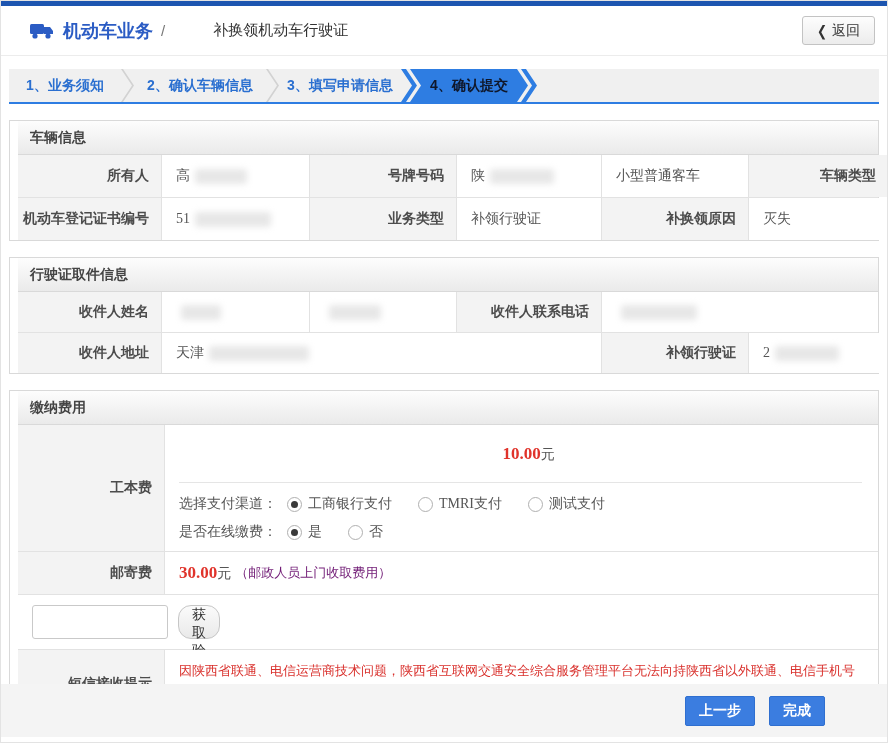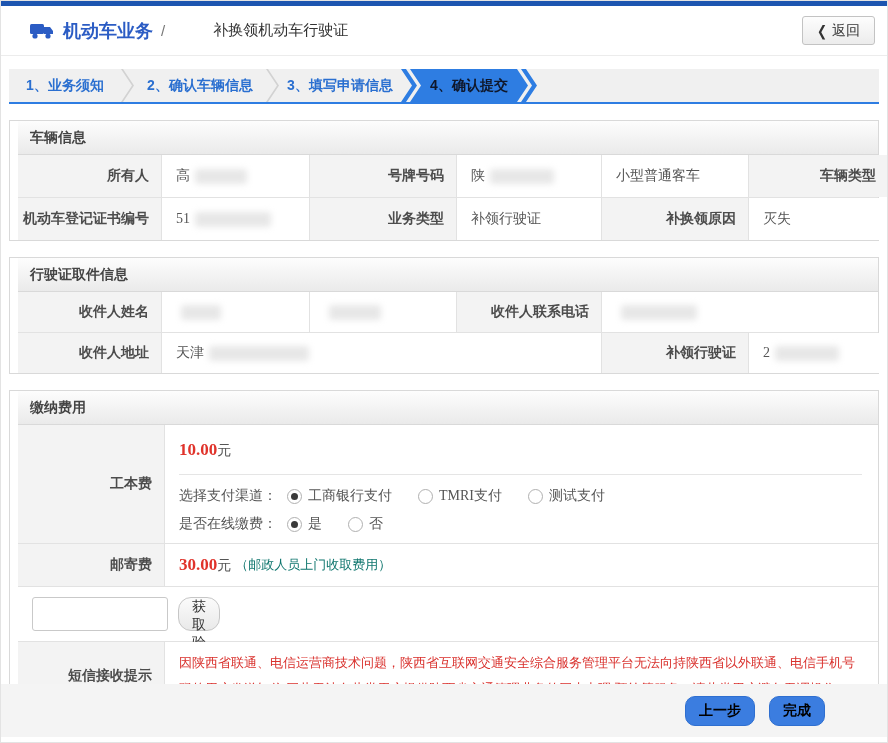--- a/index.html
+++ b/index.html
@@ -61,46 +61,46 @@
   .val { background:#fff; padding-left:14px; color:#555; border-right:1px solid #e2e2e2; }
   .row .cell:last-child { border-right:none; }
   .blur { display:inline-block; height:15px; border-radius:3px; background:#e7e7e7;
       filter:blur(3px); margin-left:5px; }
   .w40{width:40px}.w52{width:52px}.w64{width:64px}.w76{width:76px}.w100{width:100px}
 
   
   .fee-big { min-height:118px; align-items:stretch; }
   .fee-big.lbl { align-items:center; }
   .fee-col { display:flex; flex-direction:column; justify-content:flex-start; width:100%; padding-top:12px; }
-  .amount { font-size:17px; font-weight:bold; color:#e0332b; line-height:26px; }
+  .amount { font-size:17px; font-weight:bold; color:#e0332b; line-height:34px;text-align:center; }
   .amount .unit { font-size:14px; font-weight:normal; color:#555; }
   .fee-divider { border-top:1px solid #e5e5e5; margin:10px 16px 12px 0; }
   .radio-line { display:flex; align-items:center; gap:10px; margin-bottom:10px; color:#555; }
   .radio-group { display:flex; align-items:center; gap:26px; }
   .radio-opt { display:inline-flex; align-items:center; gap:6px; cursor:pointer; }
   .radio { width:15px; height:15px; border-radius:50%; border:1px solid #b0b0b0;
       background:#fff; display:inline-block; position:relative; }
   .radio.checked::after { content:""; position:absolute; left:3px; top:3px;
       width:7px; height:7px; border-radius:50%; background:#3a3a3a; }
-  .fee-note { color:#0f766e; font-size:13px; margin-left:4px; }
+  .fee-note { color:#701a75; font-size:13px; margin-left:4px; }
   .captcha-input { width:136px; height:34px; border:1px solid #c9c9c9; border-radius:3px;
       padding:0 8px; font-size:14px; font-family:inherit; color:#333; }
   .captcha-btn { height:34px; margin-left:10px; padding:0 13px; cursor:pointer;
       background:linear-gradient(#fbfbfb,#e9e9e9); border:1px solid #c6c6c6; border-radius:13px;
       font-size:14px; color:#333; font-family:inherit; }
   .notice-cell { padding:8px 16px 8px 14px; }
   .notice-text { color:#d9302c; font-size:13px; line-height:26px; }
 
   
   .footer-bar { position:absolute; left:0; right:0; bottom:5px; height:53px;
       background:#f4f4f4; display:flex; align-items:center; justify-content:flex-end;
       padding-right:62px; gap:14px; }
   .btn-blue { min-width:48px; height:30px; padding:4px 13px; cursor:pointer;
-      background:#3b7de0; border:1px solid #2f6fd0; border-radius:10px;
-      color:#000000; font-size:14px; font-weight:bold; font-family:inherit; }
+      background:#3b7de0; border:1px solid #2f6fd0; border-radius:2px;
+      color:#ffffff; font-size:14px; font-weight:bold; font-family:inherit; }
 </style>
 </head>
 <body>
 
 <div class="top-accent"></div>
 
 <header class="hdr">
   <div class="crumb">
     <svg class="truck" viewBox="0 0 26 20">
       <rect x="1" y="3" width="14" height="10" rx="1.5" fill="#2b5cc4"></rect>

